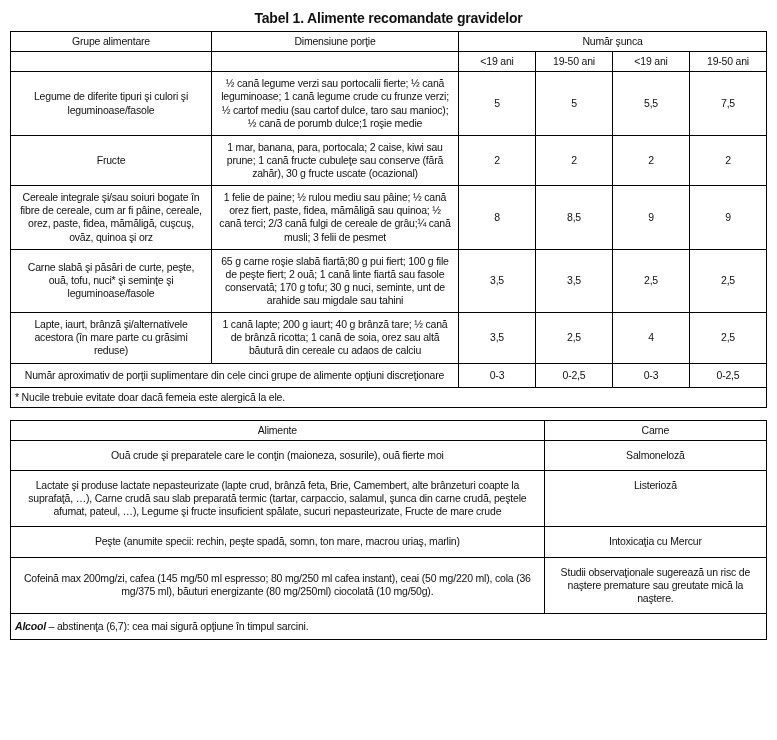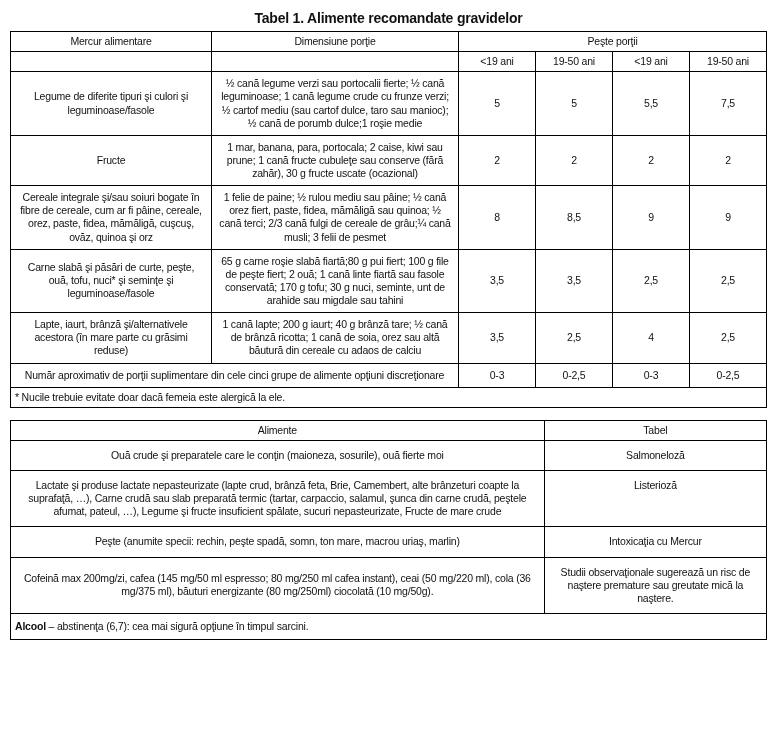--- a/index.html
+++ b/index.html
@@ -47,44 +47,44 @@
   #table1 td.footnote {
     text-align: left;
     padding: 3px 4px;
     margin-left: 24px;
   }
   #table2 td.food, #table2 td.risk { padding: 8px 10px; }
   #table2 td.alcool {
     text-align: left;
     padding: 6px 6px 6px 4px;
   }
-  .b { font-weight: bold; }
+  .b { font-weight: bold; font-style: italic; }
   .spacer { height: 12px; }
 </style>
 </head>
 <body>
 
 <div class="page">
 
   <div class="tbl-title">Tabel 1. Alimente recomandate gravidelor</div>
 
   <table class="t" id="table1">
     <colgroup>
       <col style="width:201px">
       <col style="width:247px">
       <col style="width:77px">
       <col style="width:77px">
       <col style="width:77px">
       <col style="width:77px">
     </colgroup>
     <tbody>
       <tr>
-        <th>Mercur alimentare</th>
+        <th>Grupe alimentare</th>
         <th>Dimensiune porţie</th>
-        <th colspan="4">Peşte porţii</th>
+        <th colspan="4">Număr şunca</th>
       </tr>
       <tr>
         <th class="hdr-empty"></th>
         <th class="hdr-empty"></th>
         <th>&lt;19 ani</th>
         <th>19-50 ani</th>
         <th>&lt;19 ani</th>
         <th>19-50 ani</th>
       </tr>
 
@@ -147,21 +147,21 @@
 
 
   <table class="t" id="table2">
     <colgroup>
       <col style="width:533px">
       <col style="width:222px">
     </colgroup>
     <tbody>
       <tr>
         <th>Alimente</th>
-        <th>Tabel</th>
+        <th>Carne</th>
       </tr>
       <tr>
         <td class="food">Ouă crude şi preparatele care le conţin (maioneza, sosurile), ouă fierte moi</td>
         <td class="risk">Salmoneloză</td>
       </tr>
       <tr>
         <td class="food">Lactate şi produse lactate nepasteurizate (lapte crud, brânză feta, Brie, Camembert, alte brânzeturi coapte la suprafaţă, …), Carne crudă sau slab preparată termic (tartar, carpaccio, salamul, şunca din carne crudă, peştele afumat, pateul, …), Legume şi fructe insuficient spălate, sucuri nepasteurizate, Fructe de mare crude</td>
         <td class="risk" style="vertical-align:top;">Listerioză</td>
       </tr>
       <tr>

